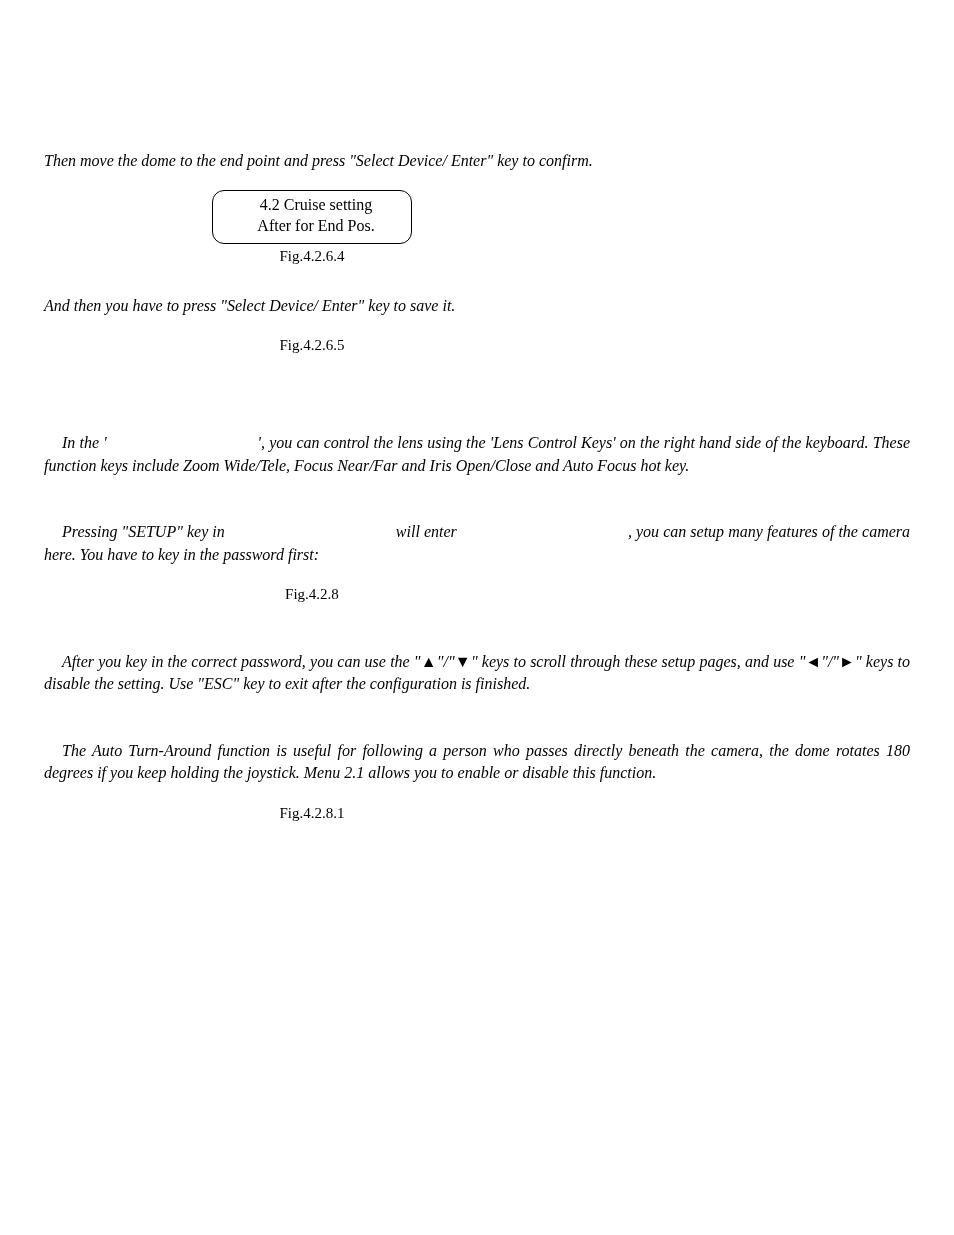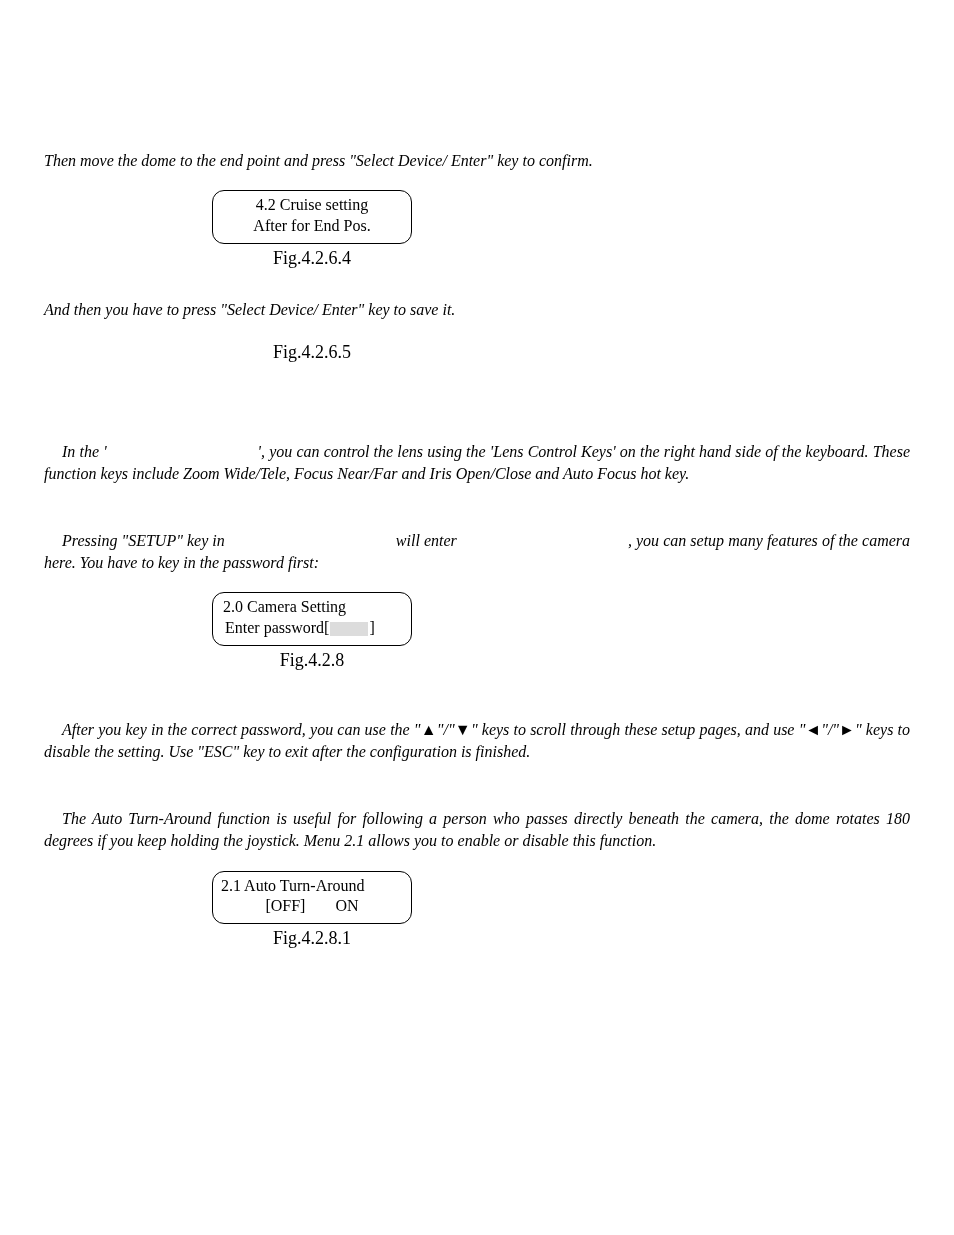--- a/index.html
+++ b/index.html
@@ -21,32 +21,32 @@
     .indent {
       text-indent: 18px;
     }
     .lcd-wrap {
       margin: 18px 0 6px 168px;
       width: 200px;
     }
     .lcd {
       border: 1.5px solid #000;
       border-radius: 12px;
-      padding: 4px 8px 6px 8px;
+      padding: 4px 8px 6px 16px;
       text-align: left;
       font-family: Georgia, "Times New Roman", serif;
       font-size: 16px;
       line-height: 1.3;
     }
     .lcd .l1 { text-align: center; }
     .lcd .l2 { text-align: center; }
     .lcd .l2-left { text-align: left; padding-left: 4px; white-space: nowrap; }
     .fig-cap {
       text-align: center;
-      font-size: 18px;
+      font-size: 15px;
       margin-top: 2px;
     }
     .pw-box {
       display: inline-block;
       background: #dcdcdc;
       width: 38px;
       height: 14px;
       vertical-align: middle;
       margin: 0 1px;
     }
@@ -88,39 +88,26 @@
   <span style="display:inline-block;width:18px"></span><span>In the '</span><span style="white-space:pre">                                    </span><span>', you can control the lens using the 'Lens Control Keys' on the right hand side of the keyboard. These function keys include Zoom Wide/Tele, Focus Near/Far and Iris Open/Close and Auto Focus hot key.</span>
 </p>
 
 <div class="spacer-md"></div>
 
 <p class="para">
   <span style="display:inline-block;width:18px"></span><span>Pressing "SETUP" key in </span><span style="white-space:pre">                                        </span><span> will enter </span><span style="white-space:pre">                                         </span><span>, you can setup many features of the camera here. You have to key in the password first:</span>
 </p>
 
 <div class="lcd-wrap">
-  <div class="lcd">
-    <div class="l1" style="text-align:left;padding-left:2px">2.0 Camera Setting</div>
-    <div class="l2-left">
-      <span>Enter password[</span><span class="pw-box"></span><span>]</span>
-    </div>
-  </div>
   <div class="fig-cap">Fig.4.2.8</div>
 </div>
 
 <div class="spacer-md"></div>
 
 <p class="para indent">After you key in the correct password, you can use the "▲"/"▼" keys to scroll through these setup pages, and use "◄"/"►" keys to disable the setting. Use "ESC" key to exit after the configuration is finished.</p>
 
 <div class="spacer-md"></div>
 
 <p class="para indent">The Auto Turn-Around function is useful for following a person who passes directly beneath the camera, the dome rotates 180 degrees if you keep holding the joystick. Menu 2.1 allows you to enable or disable this function.</p>
 
 <div class="lcd-wrap">
-  <div class="lcd">
-    <div class="l1" style="text-align:left;padding-left:0; white-space:nowrap;">2.1 Auto Turn-Around</div>
-    <div class="opts">
-      <span>[OFF]</span>
-      <span>ON</span>
-    </div>
-  </div>
   <div class="fig-cap">Fig.4.2.8.1</div>
 </div>
 
 </body></html>

